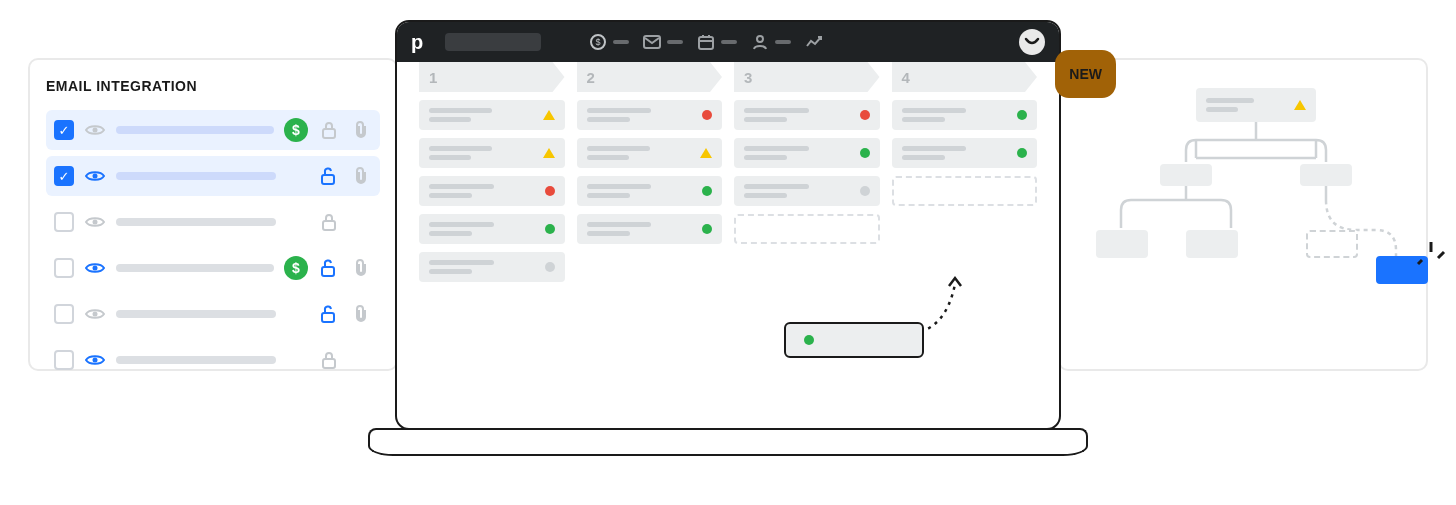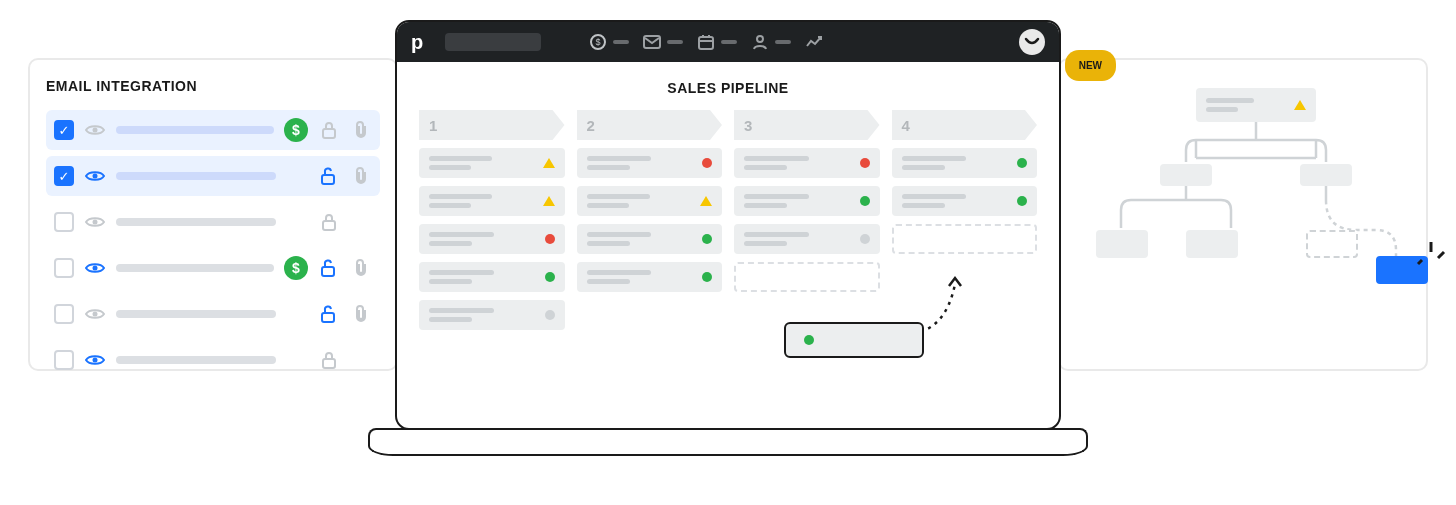--- a/index.html
+++ b/index.html
@@ -222,25 +222,25 @@
     border: 2px solid #1a1a1a;
     border-top: none;
     border-radius: 0 0 40px 40px / 0 0 16px 16px;
   }
 
   
   .new-badge {
     position: absolute;
     right: 340px;
     top: 50px;
-    background: #eab308;
+    background: #a16207;
     color: #1a1a1a;
     font-weight: 800;
-    font-size: 10px;
-    padding: 10px 14px;
+    font-size: 14px;
+    padding: 16px 14px;
     border-radius: 14px;
     z-index: 20;
   }
 
   
   .automation {
     position: relative;
     height: 250px;
   }
   .auto-node {
@@ -488,21 +488,20 @@
           </svg>
       </span>
       <span class="nav-spacer"></span>
       <span class="avatar">
         <svg width="16" height="10" viewBox="0 0 16 10">
             <path d="M2 2q6 8 12 0" fill="none" stroke="#1a1a1a" stroke-width="2.5" stroke-linecap="round"></path>
           </svg>
       </span>
     </div>
 
-    <div class="window-title">SALES PIPELINE</div>
 
     <div class="pipeline">
       <div class="stage-col">
         <div class="stage-header">
             <span>1</span>
           </div>
         <div class="card">
             <div class="bars">
               <div class="b1"></div>
               <div class="b2"></div>

